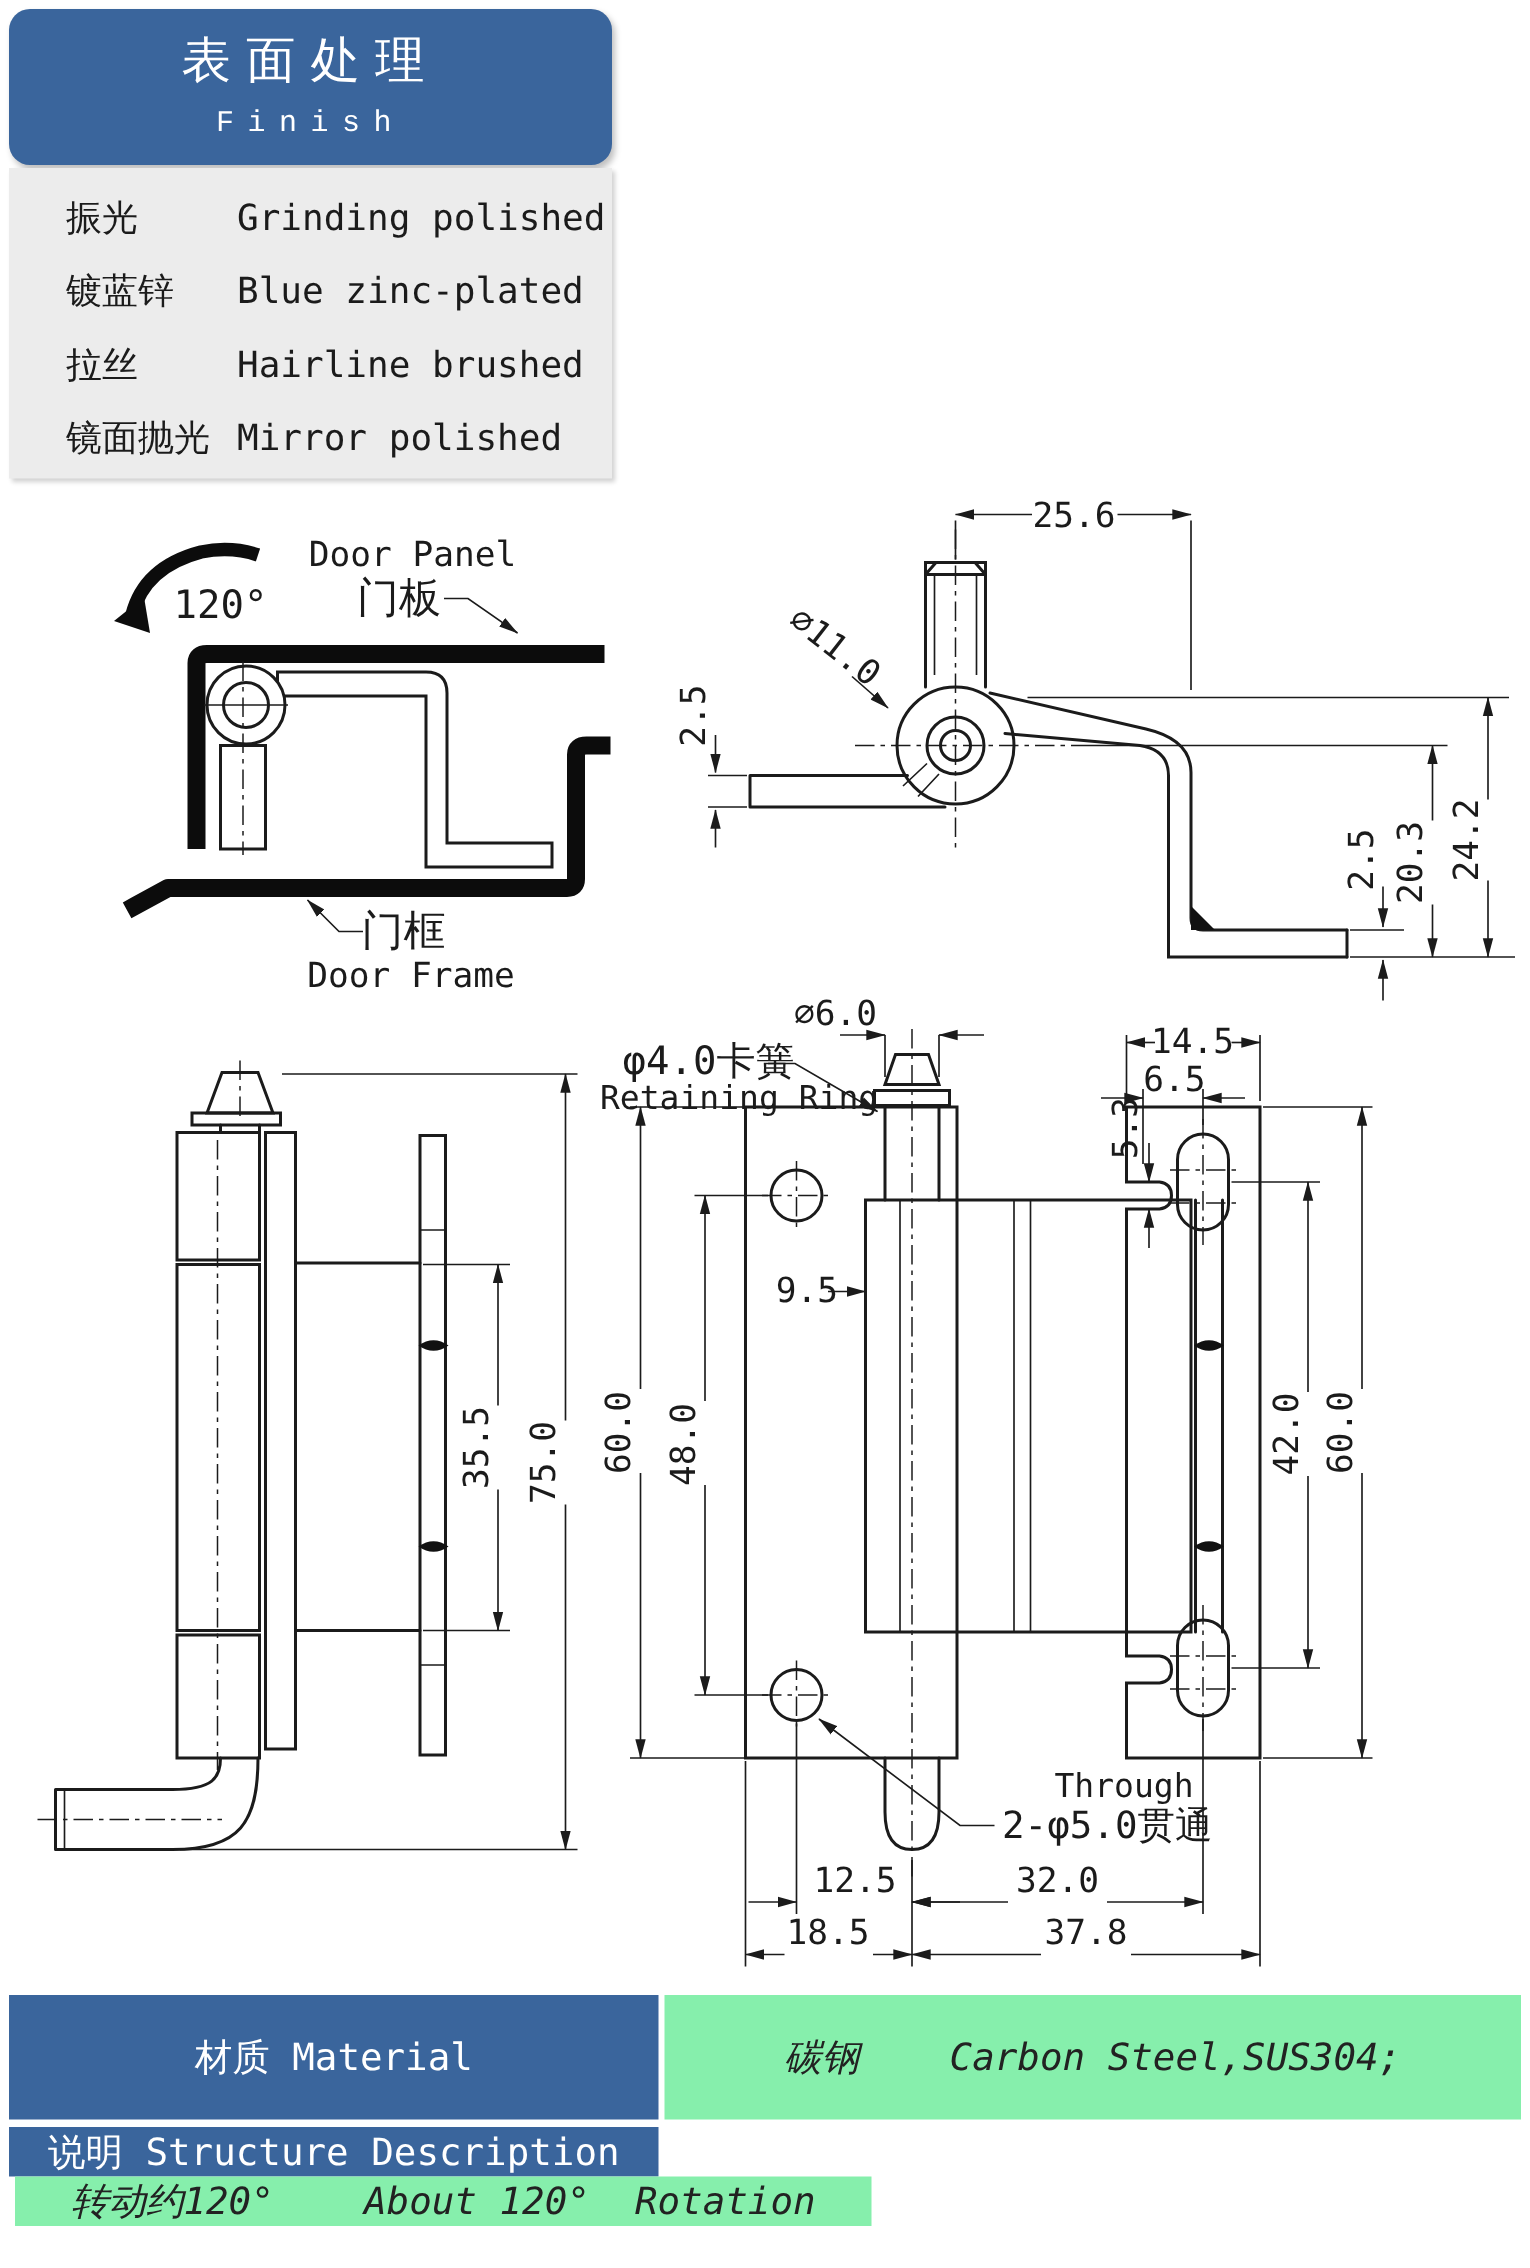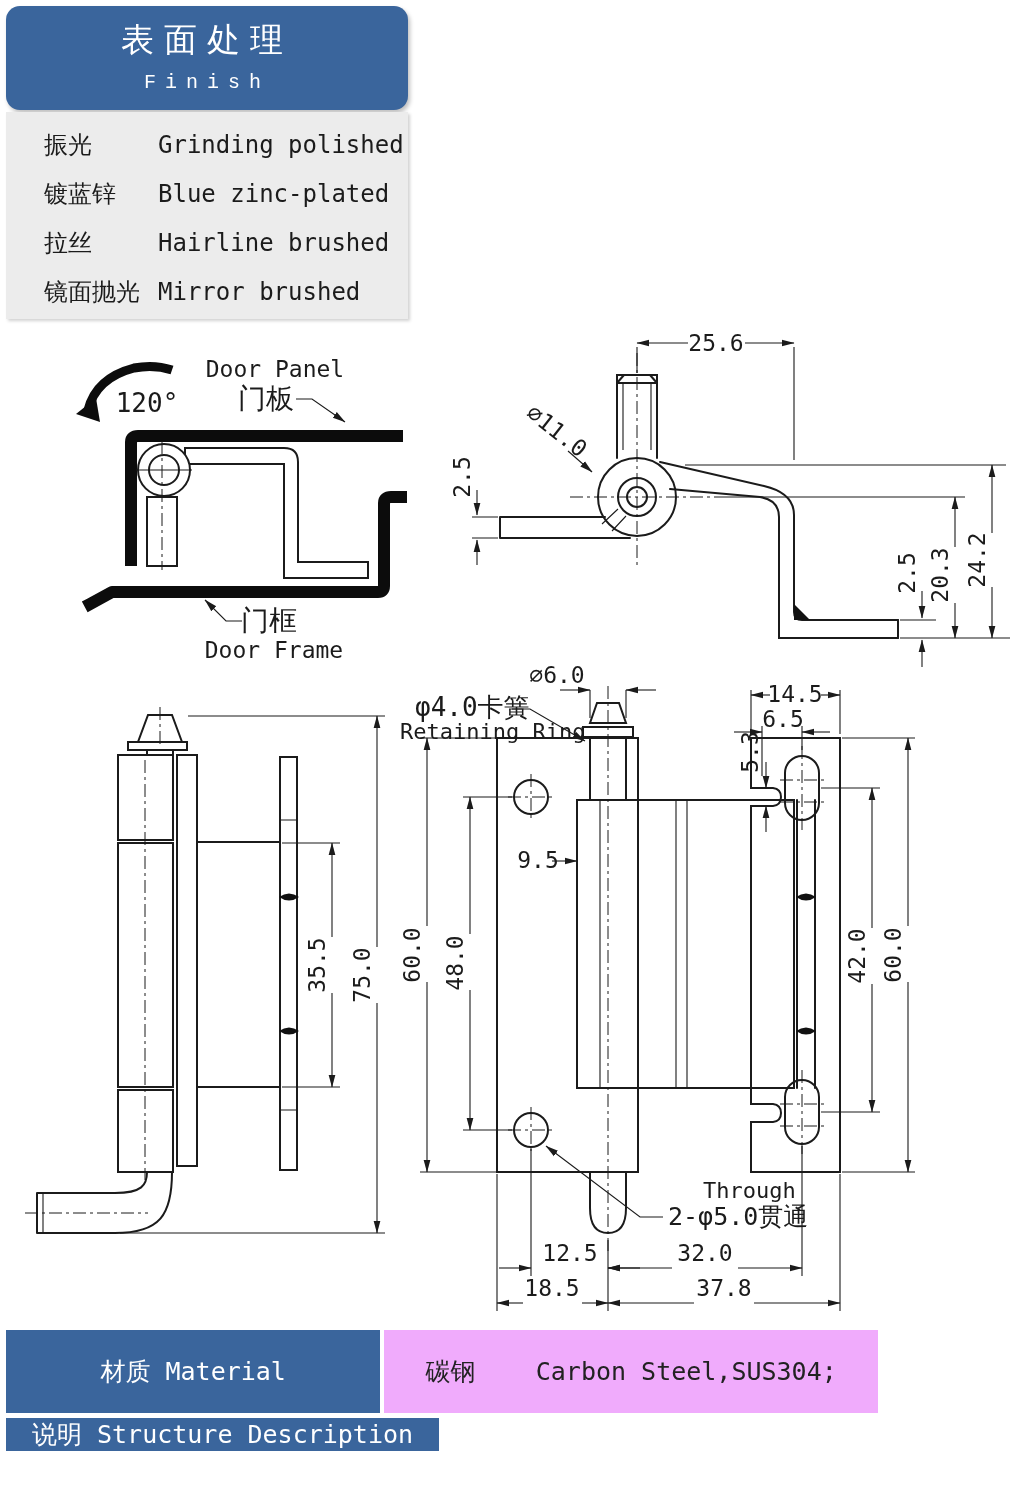--- a/index.html
+++ b/index.html
@@ -11,25 +11,25 @@
                  border-radius:14px;color:#fff;text-align:center;box-shadow:2px 3px 4px rgba(0,0,0,.25);}
   .finish-header .zh{font-size:33px;letter-spacing:10px;margin-top:12px;}
   .finish-header .en{font-size:20px;letter-spacing:9px;margin-top:8px;font-family:Liberation Mono, monospace;}
   .finish-body{position:absolute;left:6px;top:112px;width:402px;height:207px;background:#ECECEC;
                box-shadow:2px 2px 3px rgba(0,0,0,.18);}
   .f-row{height:49px;display:flex;align-items:center;padding-left:38px;}
   .f-row:first-child{margin-top:8px;}
   .f-zh{width:114px;font-size:24px;white-space:pre;}
   .f-en{font-size:24px;white-space:pre;}
   
-  .spec-row{position:absolute;left:6px;width:872px;display:flex;}
+  .spec-row{position:absolute;left:6px;width:1008px;display:flex;}
   .spec-label{width:433px;background:#3A659C;color:#fff;display:flex;align-items:center;justify-content:center;
               font-size:25px;white-space:pre;}
-  .spec-value{margin-left:4px;width:571px;background:#f0abfc;color:#222;display:flex;align-items:center;justify-content:center;
-              font-size:25px;white-space:pre;}
+  .spec-value{margin-left:4px;width:571px;background:#86efac;color:#222;display:flex;align-items:center;justify-content:center;
+              font-size:25px;white-space:pre;font-style:italic;}
   
   svg{overflow:visible;}
   .o{stroke:#1b1b1b;stroke-width:2;fill:none;stroke-linecap:round;}
   .ow{stroke:#1b1b1b;stroke-width:2;fill:#ffffff;}
   .t{stroke:#1b1b1b;stroke-width:1.1;fill:none;}
   .cl{stroke:#1b1b1b;stroke-width:1;fill:none;stroke-dasharray:13 4 3 4;}
   .thick{stroke:#0c0c0c;stroke-width:12;fill:none;stroke-linejoin:round;stroke-linecap:square;}
   text{fill:#1b1b1b;font-family:"DejaVu Sans Mono","Liberation Mono",monospace;font-size:23px;}
   .lab22{font-size:22px;}
   .lab25{font-size:25px;}
@@ -53,21 +53,21 @@
     <div class="f-row">
       <span class="f-zh">镀蓝锌</span>
       <span class="f-en">Blue zinc-plated</span>
     </div>
     <div class="f-row">
       <span class="f-zh">拉丝</span>
       <span class="f-en">Hairline brushed</span>
     </div>
     <div class="f-row">
       <span class="f-zh">镜面抛光</span>
-      <span class="f-en">Mirror brushed</span>
+      <span class="f-en">Mirror polished</span>
     </div>
   </div>
 
   <svg class="abs" style="left:50px;top:338px" width="400" height="345" viewBox="0 0 400 345">
     <defs>
       <marker id="a1" viewBox="0 0 12 8" refX="11.5" refY="4" markerWidth="13" markerHeight="9" orient="auto-start-reverse" markerUnits="userSpaceOnUse">
         <path d="M0,0.8 L12,4 L0,7.2 Z" fill="#1b1b1b"></path>
       </marker>
     </defs>
 
@@ -286,15 +286,16 @@
     <path class="t" d="M354,635 H440" marker-end="url(#a4)"></path>
     <text x="324" y="628" text-anchor="middle">37.8</text>
   </svg>
 
   <div class="spec-row" style="top:1330px;height:83px;">
     <div class="spec-label">材质 Material</div>
     <div class="spec-value">碳钢    Carbon Steel,SUS304;</div>
   </div>
   <div class="spec-row" style="top:1418px;height:85px;flex-direction:column;">
     <div class="spec-label">说明 Structure Description</div>
+    <div class="spec-value">转动约120°    About 120°  Rotation</div>
   </div>
 
 </div>
 
 </body></html>

